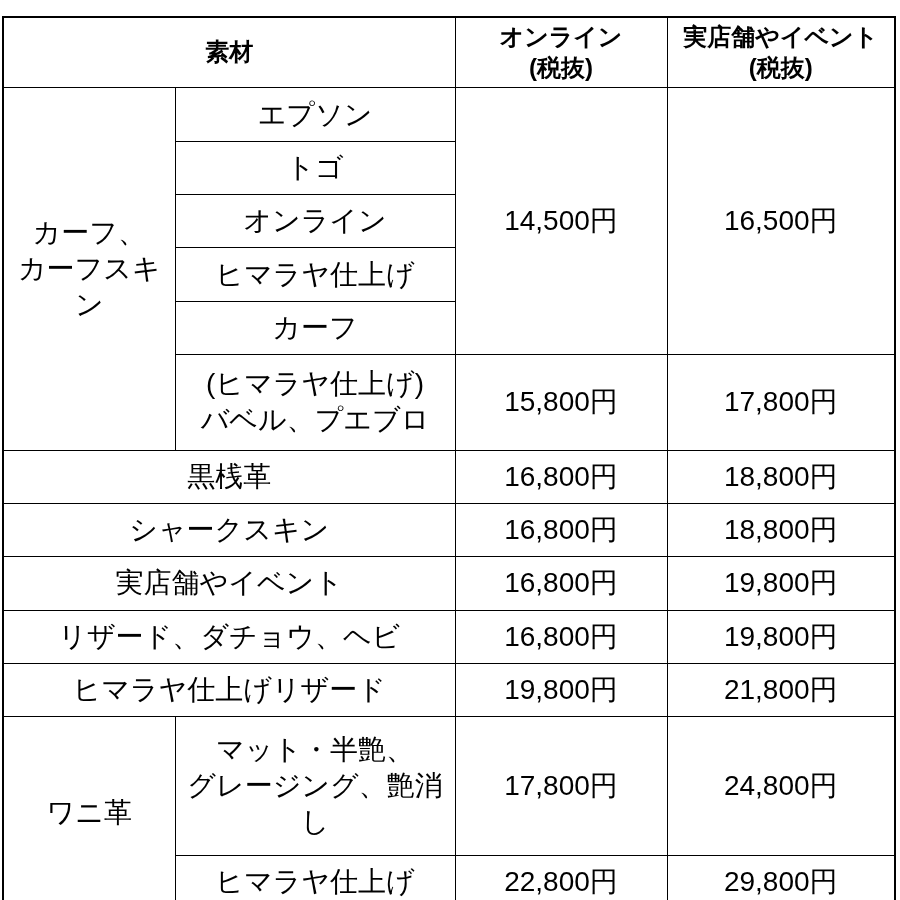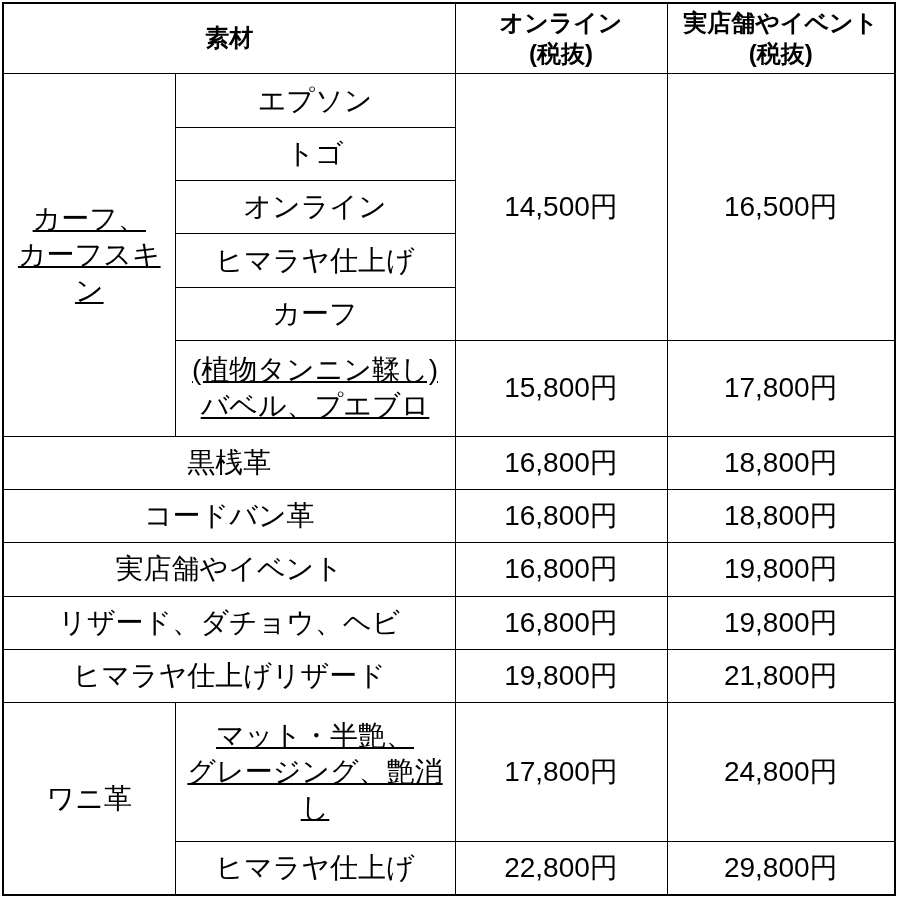--- a/index.html
+++ b/index.html
@@ -11,21 +11,21 @@
     width: 900px;
     height: 900px;
     font-family: "Liberation Sans", "DejaVu Sans", sans-serif;
     color: #000000;
     overflow: hidden;
   }
   .sheet {
     width: 900px;
     height: 900px;
     box-sizing: border-box;
-    padding: 2px 4px 2px 2px;
+    padding: 16px 4px 2px 2px;
   }
   table.price-table {
     border-collapse: collapse;
     table-layout: fixed;
     width: 892px;
     height: 894px;
     border: 2px solid #000;
   }
   table.price-table td, table.price-table th {
     border: 1.5px solid #000;
@@ -38,21 +38,21 @@
   }
   table.price-table th {
     font-weight: bold;
     font-size: 24px;
   }
   .col-mat-a { width: 172px; }
   .col-mat-b { width: 280px; }
   .col-online { width: 212px; }
   .col-shop  { width: 228px; }
   .hdr-sub { display: block; }
-  .cell-wrap { display: block; text-decoration: underline; }
+  .cell-wrap { display: block; }
 </style>
 </head>
 <body>
 
 <div class="sheet">
   <table class="price-table">
     <colgroup>
       <col class="col-mat-a">
       <col class="col-mat-b">
       <col class="col-online">
@@ -89,34 +89,34 @@
         <td>オンライン</td>
       </tr>
       <tr>
         <td>ヒマラヤ仕上げ</td>
       </tr>
       <tr>
         <td>カーフ</td>
       </tr>
       <tr>
         <td>
-          <span class="cell-wrap">(植物タンニン鞣し)</span>
+          <span class="cell-wrap">(ヒマラヤ仕上げ)</span>
           <span class="cell-wrap">バベル、プエブロ</span>
         </td>
         <td>15,800円</td>
         <td>17,800円</td>
       </tr>
 
       <tr>
         <td colspan="2">黒桟革</td>
         <td>16,800円</td>
         <td>18,800円</td>
       </tr>
       <tr>
-        <td colspan="2">コードバン革</td>
+        <td colspan="2">シャークスキン</td>
         <td>16,800円</td>
         <td>18,800円</td>
       </tr>
       <tr>
         <td colspan="2">実店舗やイベント</td>
         <td>16,800円</td>
         <td>19,800円</td>
       </tr>
       <tr>
         <td colspan="2">リザード、ダチョウ、ヘビ</td>

